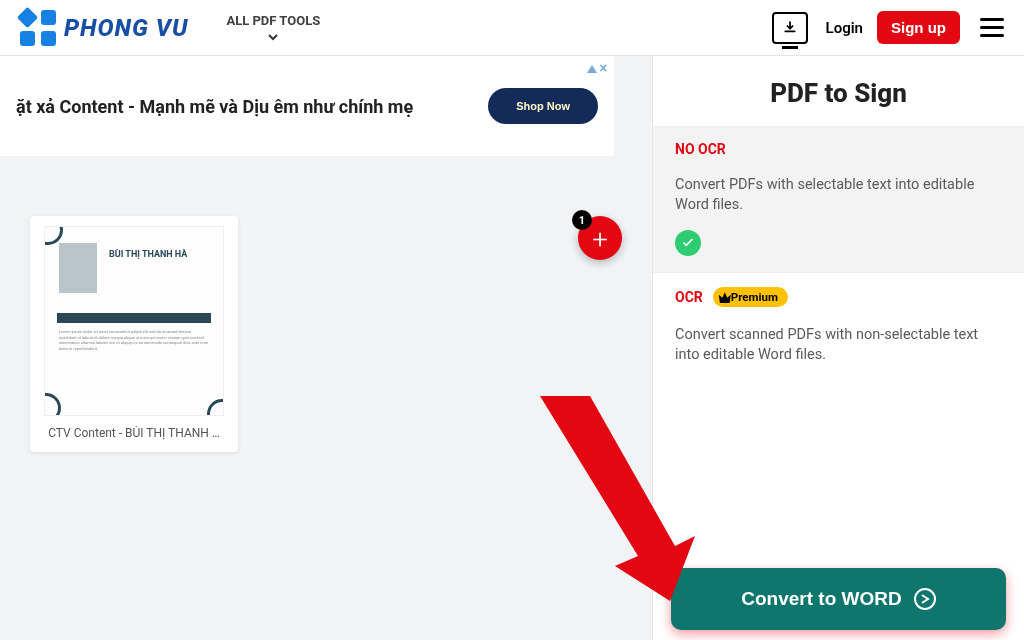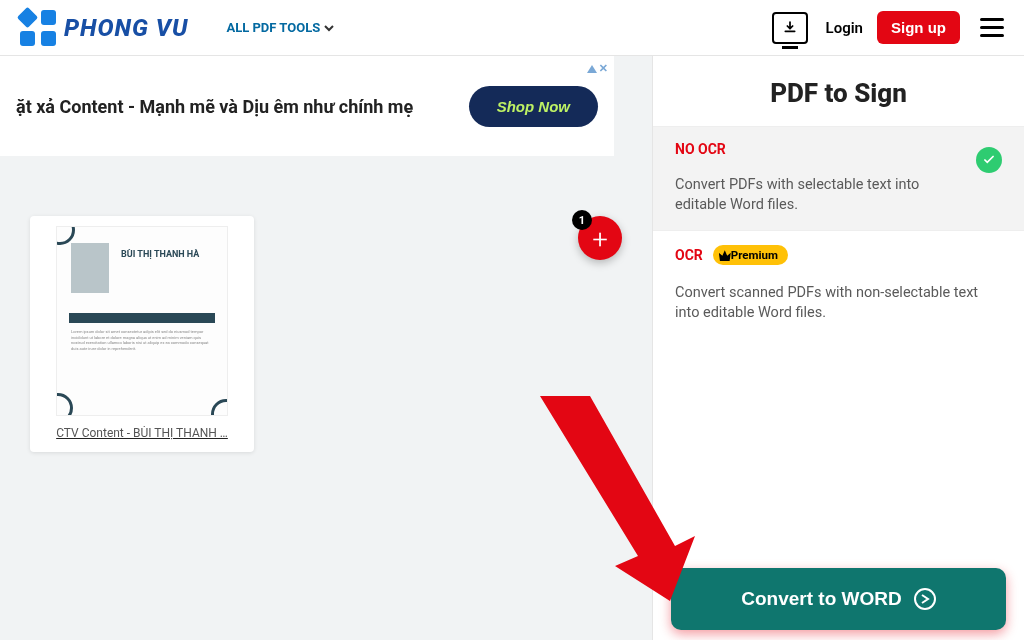--- a/index.html
+++ b/index.html
@@ -14,61 +14,61 @@
     background: #fff;
   }
   .logo { display: flex; align-items: center; gap: 8px; }
   .logo-mark { width: 36px; height: 36px; position: relative; }
   .logo-mark span { position: absolute; width: 15px; height: 15px; background: #1781e3; }
   .logo-mark .d1 { top:0; left:0; transform: rotate(45deg); border-radius:2px; }
   .logo-mark .d2 { top:0; right:0; border-radius:3px; }
   .logo-mark .d3 { bottom:0; left:0; border-radius:3px; }
   .logo-mark .d4 { bottom:0; right:0; border-radius:3px; }
   .brand-text { font-size: 24px; font-weight: 800; color: #184fa5; letter-spacing: 1px; font-style: italic; }
-  .tools-dd { margin-left: 38px; font-size: 13px; font-weight: 700; color: #0369a1; display:flex; align-items:center; gap:4px; cursor:pointer;}
+  .tools-dd { margin-left: 38px; font-size: 13px; font-weight: 700; color: #404040; display:flex; align-items:center; gap:4px; cursor:pointer;flex-direction:column;}
   .tools-dd svg { width:10px; height:10px; }
   .spacer { flex: 1; }
   .desktop-icon { width:36px; height:32px; border:2.5px solid #000; border-radius:4px; display:flex; align-items:center; justify-content:center; margin-right:18px; position:relative;}
   .desktop-icon:after{content:""; position:absolute; bottom:-7px; left:50%; transform:translateX(-50%); width:16px; height:3px; background:#000;}
   .desktop-icon svg{width:16px;height:16px;}
   .login { font-size:15px; font-weight:600; color:#000; margin-right:14px; cursor:pointer;}
   .signup { background:#e30613; color:#fff; font-size:15px; font-weight:700; padding:8px 14px; border-radius:6px; border:none; cursor:pointer;}
   .hamburger { margin-left:20px; display:flex; flex-direction:column; gap:5px; cursor:pointer;}
   .hamburger span{ width:24px; height:3px; background:#000; border-radius:2px;}
   
   .main { display:flex; height: calc(640px - 56px); }
   .left { flex:1; background:#f1f3f4; position:relative; padding:0; }
   .right { width:372px; background:#fff; border-left:1px solid #e5e5e5; display:flex; flex-direction:column; }
   
   .ad { background:#fff; height:100px; width:614px; margin:0; display:flex; align-items:center; padding:0 16px; box-shadow:0 0 0 rgba(0,0,0,0); position:relative;}
   .ad-text { font-size:18px; font-weight:700; color:#222; }
-  .ad-btn { margin-left:auto; background:#142a58; color:#bef264; font-size:15px; font-weight:600; padding:12px 28px; border:none; border-radius:22px; cursor:pointer;font-style:italic;}
+  .ad-btn { margin-left:auto; background:#142a58; color:#fef9c3; font-size:11px; font-weight:600; padding:12px 28px; border:none; border-radius:22px; cursor:pointer;}
   .ad-badge { position:absolute; top:6px; right:6px; font-size:10px; color:#7aa8d6; display:flex; gap:2px; align-items:center;}
   .ad-badge .tri{width:0;height:0;border-left:5px solid transparent;border-right:5px solid transparent;border-bottom:8px solid #7aa8d6;}
   .ad-badge .x{font-weight:bold;color:#7aa8d6; font-size:11px;}
   
-  .file-card { width:224px; margin:60px 0 0 30px; background:#fff; border-radius:4px; box-shadow:0 1px 4px rgba(0,0,0,.1); padding:10px 26px 12px;text-decoration:underline; }
+  .file-card { width:208px; margin:60px 0 0 30px; background:#fff; border-radius:4px; box-shadow:0 1px 4px rgba(0,0,0,.1); padding:10px 14px 12px; }
   .thumb { width:100%; height:190px; background:#fdfdfd; border:1px solid #eee; position:relative; overflow:hidden;}
   .thumb .photo{ width:38px; height:50px; background:#b9c5c9; position:absolute; top:16px; left:14px;}
   .thumb .name{ position:absolute; top:22px; left:64px; font-size:9px; font-weight:700; color:#2a4856;}
   .thumb .bar{ position:absolute; left:12px; right:12px; height:10px; background:#2a4856;}
   .thumb .b1{ top:86px;}
   .thumb .lines{ position:absolute; left:14px; right:14px; top:102px; font-size:4px; color:#888; line-height:1.4;}
   .thumb .deco{position:absolute;width:30px;height:30px;border:3px solid #2a4856;border-radius:50%;}
   .thumb .dTL{top:-12px;left:-12px;}
   .thumb .dBR{bottom:-14px;right:-14px;}
   .thumb .dBL{bottom:-8px;left:-14px;}
   .file-name { margin-top:10px; font-size:12px; color:#555; text-align:center; white-space:nowrap; overflow:hidden; text-overflow:ellipsis;}
   
   .add-fab { position:absolute; top:160px; right:30px; width:44px; height:44px; border-radius:50%; background:#e30613; display:flex; align-items:center; justify-content:center; color:#fff; font-size:26px; font-weight:300; cursor:pointer; box-shadow:0 3px 8px rgba(0,0,0,.25);}
   .add-fab .count{ position:absolute; top:-6px; left:-6px; width:20px; height:20px; border-radius:50%; background:#000; color:#fff; font-size:11px; font-weight:700; display:flex; align-items:center; justify-content:center;}
   
   .panel-title { text-align:center; font-size:26px; font-weight:800; color:#222; padding:22px 0 18px;}
   .opt { padding:14px 22px 16px; border-top:1px solid #eee; display:flex; align-items:flex-start; gap:10px; cursor:pointer;}
-  .opt.selected{ background:#f3f3f3;}
+  .opt.selected{ background:#f3f3f3;flex-direction:column;}
   .opt-body{flex:1;}
   .opt-head{ display:flex; align-items:center; gap:10px; }
   .opt-title{ font-size:14px; font-weight:700; color:#e30613;}
   .opt-desc{ font-size:14.5px; color:#5a5a5a; line-height:1.35; margin-top:18px;}
   .check{ width:26px; height:26px; border-radius:50%; background:#2ecc71; display:flex; align-items:center; justify-content:center; color:#fff; flex-shrink:0; margin-top:6px;}
   .check svg{width:14px;height:14px;}
   .premium-badge{ background:#ffc107; color:#000; font-size:11.5px; font-weight:700; padding:3px 10px 3px 6px; border-radius:12px; display:inline-flex; align-items:center; gap:0;}
   .premium-badge .crown{width:12px;height:12px; background:#000; clip-path: polygon(10% 100%, 0 30%, 30% 55%, 50% 10%, 70% 55%, 100% 30%, 90% 100%); }
   
   .convert-wrap{ margin-top:auto; padding:0 18px 10px;}

